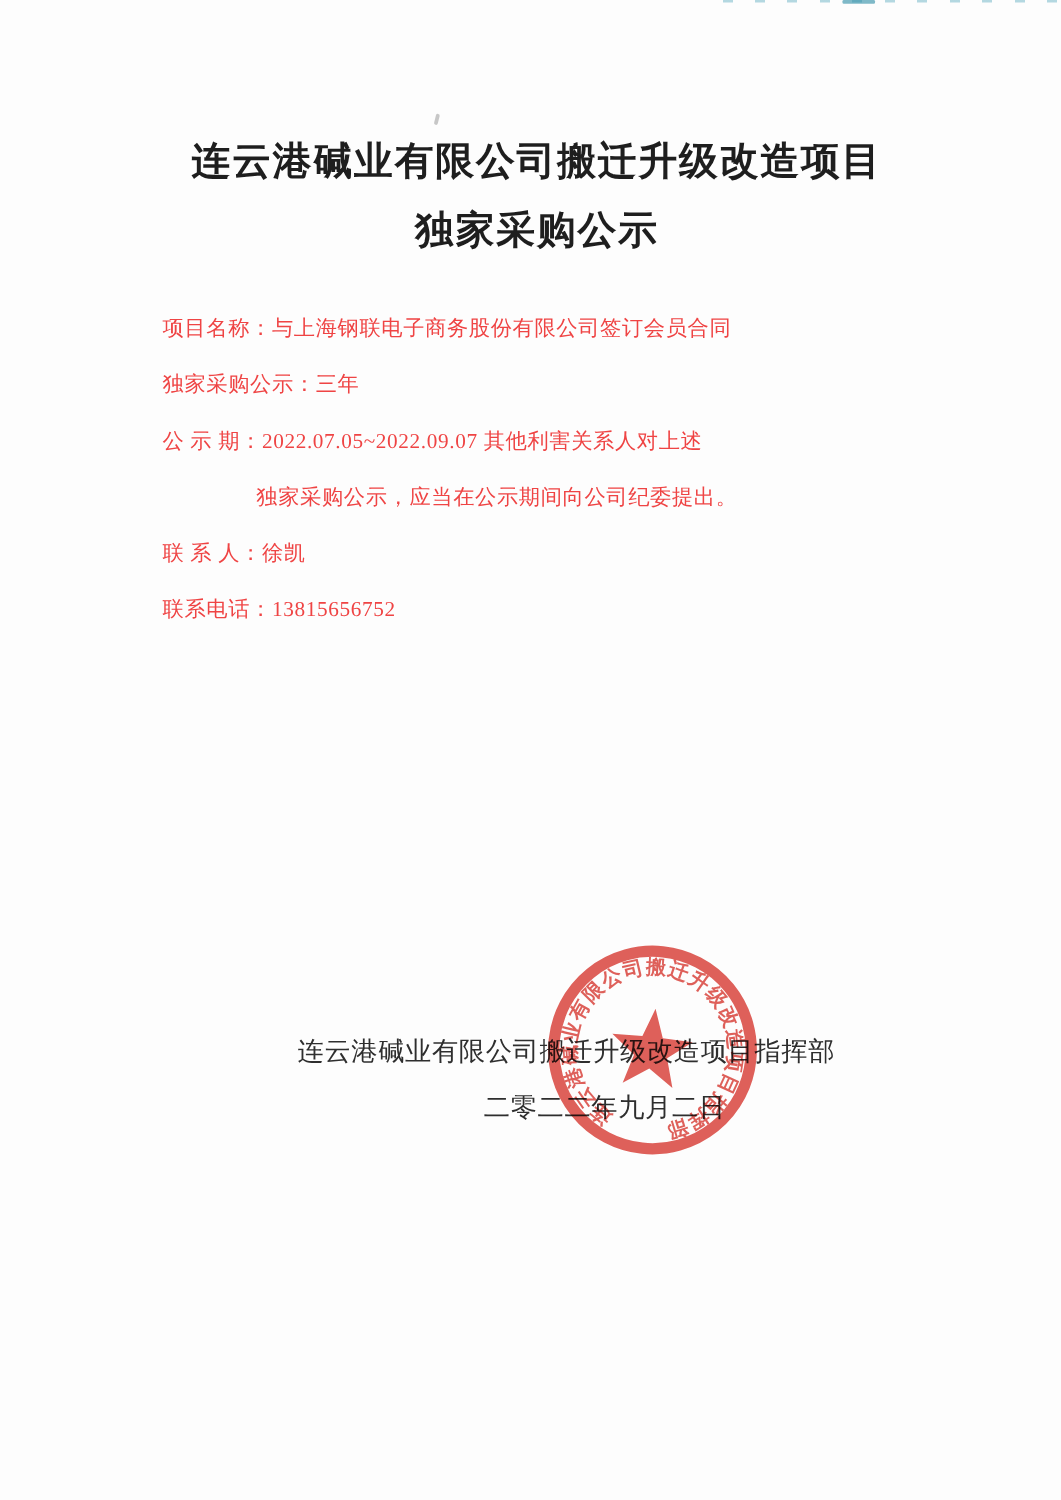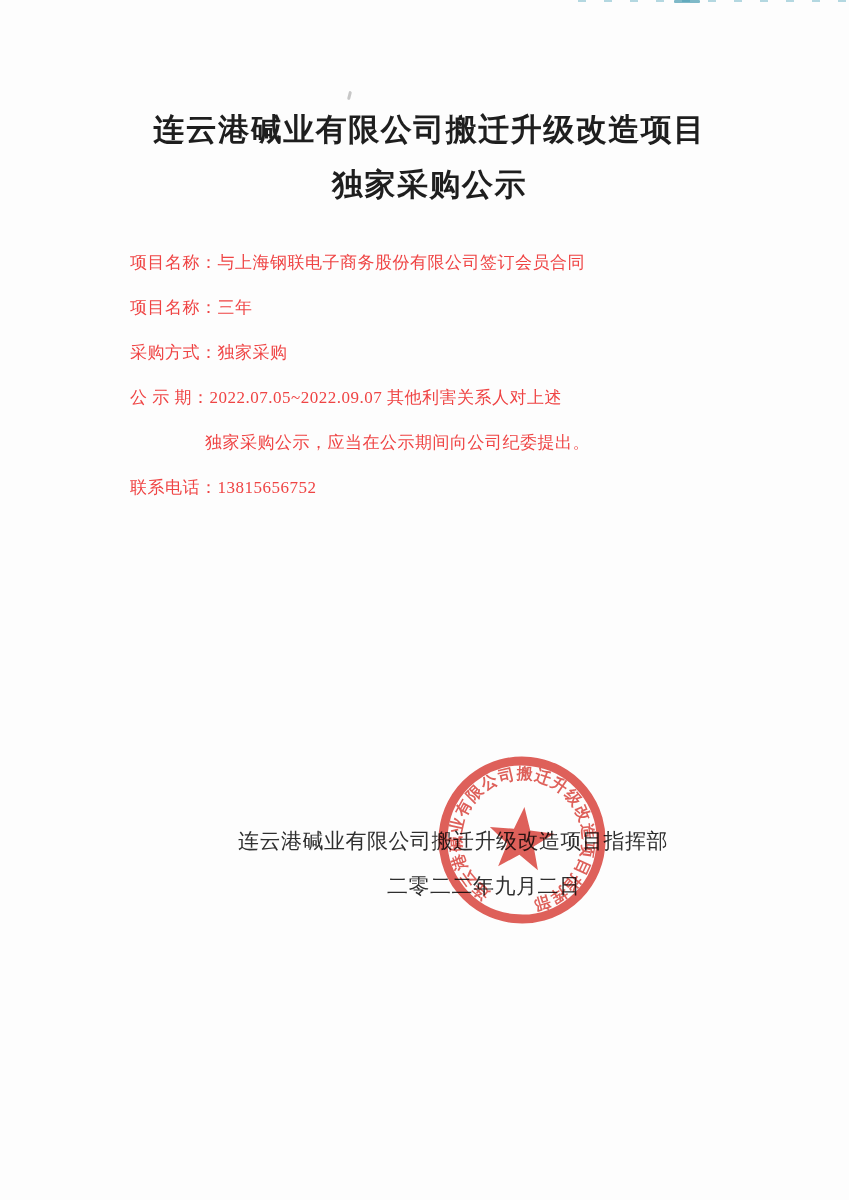--- a/index.html
+++ b/index.html
@@ -117,24 +117,24 @@
   <div class="edge-dash"></div>
   <div class="speck"></div>
 
   <h1 class="title">
     <div>连云港碱业有限公司搬迁升级改造项目</div>
     <div>独家采购公示</div>
   </h1>
 
   <div class="body-text">
     <div class="line">项目名称：与上海钢联电子商务股份有限公司签订会员合同</div>
-    <div class="line">项目名称：三年</div>
-    <div class="line">采购方式：独家采购</div>
+    <div class="line">独家采购公示：三年</div>
     <div class="line">公 示 期：2022.07.05~2022.09.07 其他利害关系人对上述</div>
     <div class="line indent">独家采购公示，应当在公示期间向公司纪委提出。</div>
+    <div class="line">联 系 人：徐凯</div>
     <div class="line">联系电话：13815656752</div>
   </div>
 
   <div class="signature">连云港碱业有限公司搬迁升级改造项目指挥部</div>
   <div class="date">二零二二年九月二日</div>
 
   <svg class="seal" viewBox="0 0 170 170" xmlns="http://www.w3.org/2000/svg">
     <defs>
       <path id="sealArc" d="M 59.2 140.3 A 61 61 0 1 1 110.8 29.7 A 61 61 0 1 1 59.2 140.3" fill="none"></path>
     </defs>

